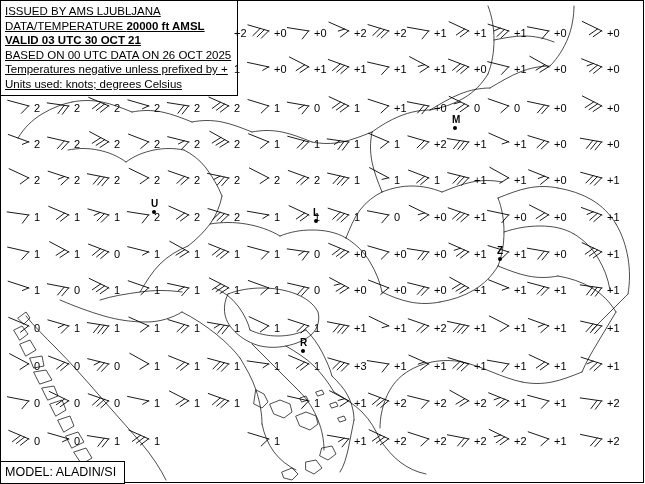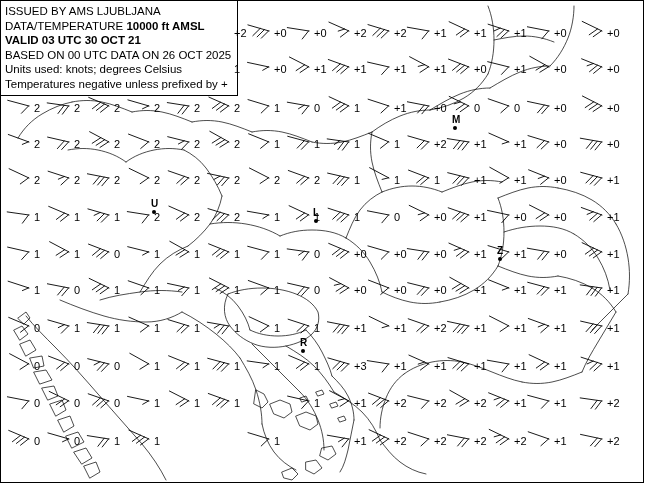--- a/index.html
+++ b/index.html
@@ -34,20 +34,21 @@
   .legend-box {
     position: absolute;
     left: 0;
     top: 0;
     background: #ffffff;
     border: 1px solid #000000;
     padding: 3px 6px 4px 4px;
     line-height: 14.5px;
     font-size: 11.5px;
     white-space: nowrap;
+    text-decoration: underline;
   }
   .legend-box .bold {
     font-weight: bold;
   }
   .model-box {
     position: absolute;
     left: 0;
     bottom: 0;
     background: #ffffff;
     border: 1px solid #000000;
@@ -687,28 +688,31 @@
         <path d="M601.6,438.9 L594.8,446.7"></path>
         <path d="M597.3,438.0 L590.5,445.8"></path>
       </g>
   </svg>
 
   <div class="border-frame"></div>
 
   <div class="legend-box">
     <div>ISSUED BY AMS LJUBLJANA</div>
     <div>
-      <span>DATA/TEMPERATURE </span><span class="bold">10000 ft AMSL</span>
+      <span>DATA/TEMPERATURE </span><span class="bold">20000 ft AMSL</span>
     </div>
     <div class="bold">VALID 03 UTC 30 OCT 21</div>
     <div>BASED ON 00 UTC DATA ON 26 OCT 2025</div>
+    <div>Temperatures negative unless prefixed by +</div>
     <div>Units used: knots; degrees Celsius</div>
-    <div>Temperatures negative unless prefixed by +</div>
   </div>
 
+  <div class="model-box">
+    <span>MODEL: ALADIN/SI</span>
+  </div>
 
   <div id="cities">
       <div class="city-label" style="left: 452px; top: 114px;">M</div>
       <div class="city-dot" style="left: 453px; top: 126px;"></div>
       <div class="city-label" style="left: 151px; top: 198px;">U</div>
       <div class="city-dot" style="left: 152px; top: 210px;"></div>
       <div class="city-label" style="left: 313px; top: 207px;">L</div>
       <div class="city-dot" style="left: 314px; top: 219px;"></div>
       <div class="city-label" style="left: 497px; top: 245px;">Z</div>
       <div class="city-dot" style="left: 498px; top: 257px;"></div>

